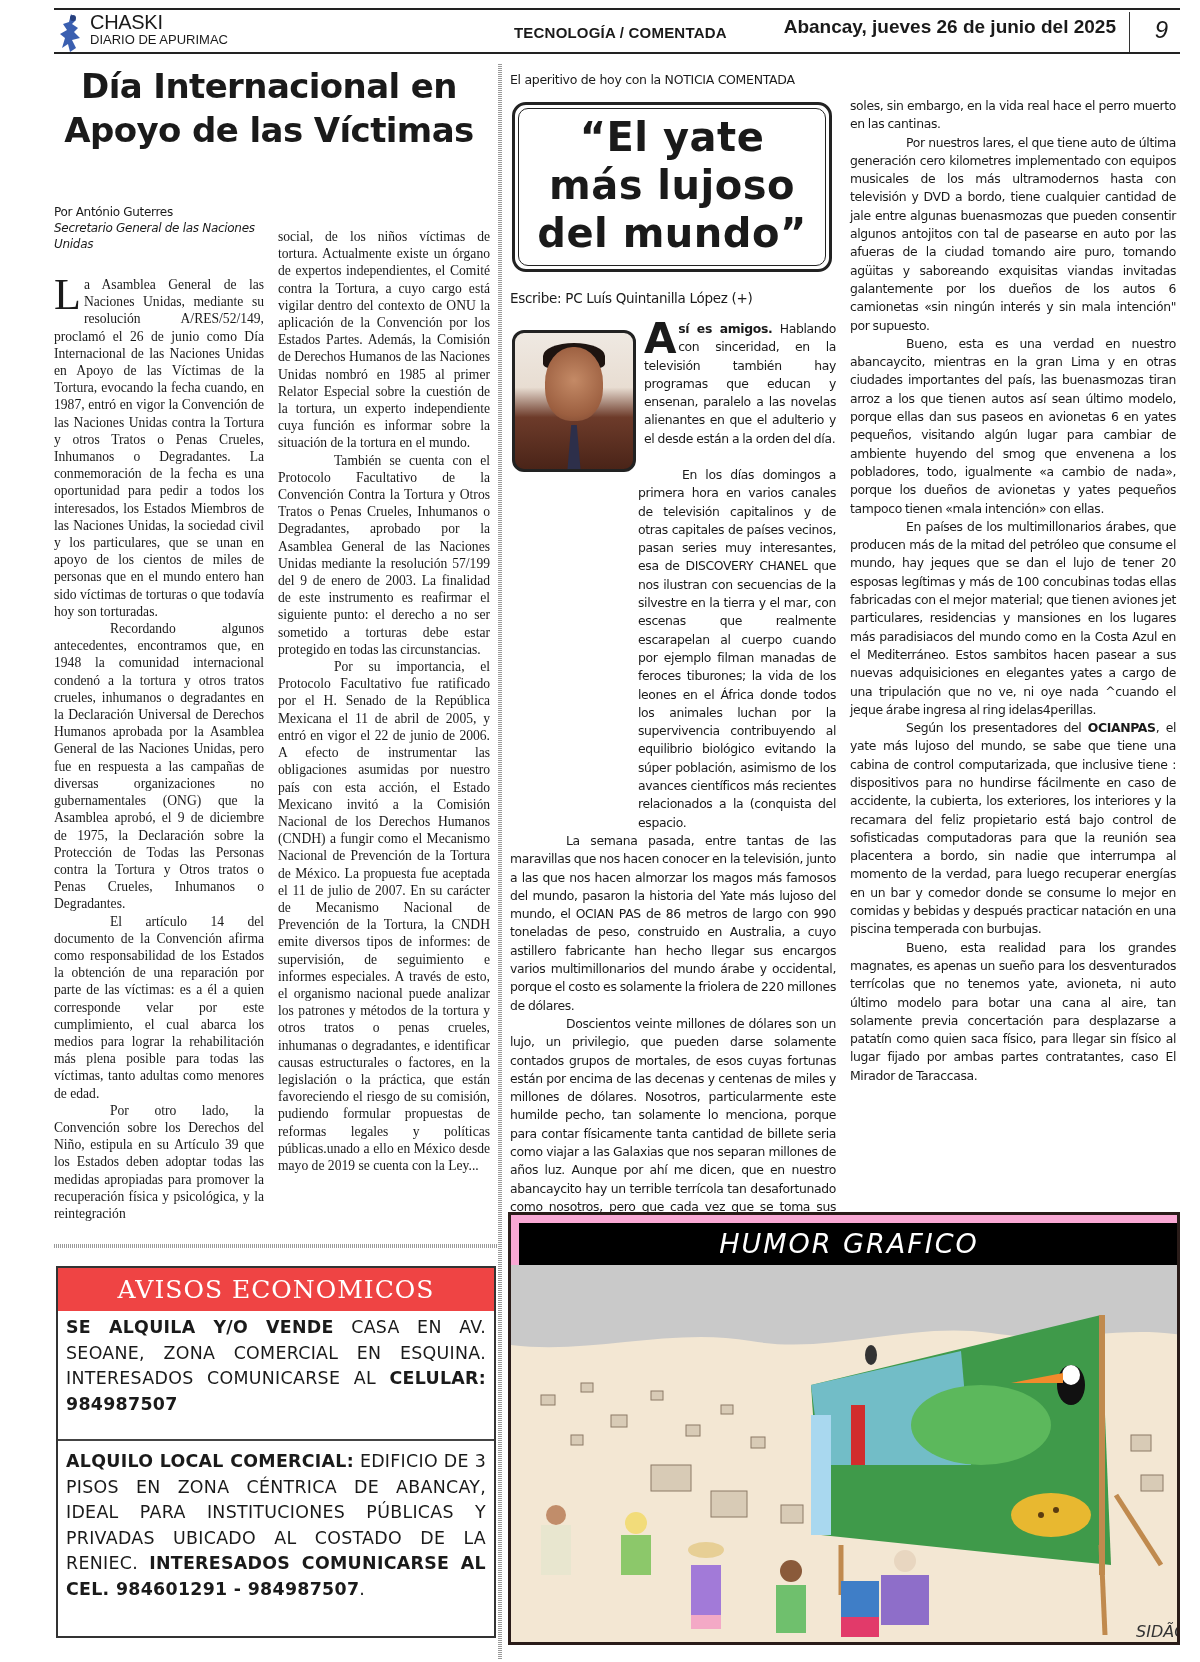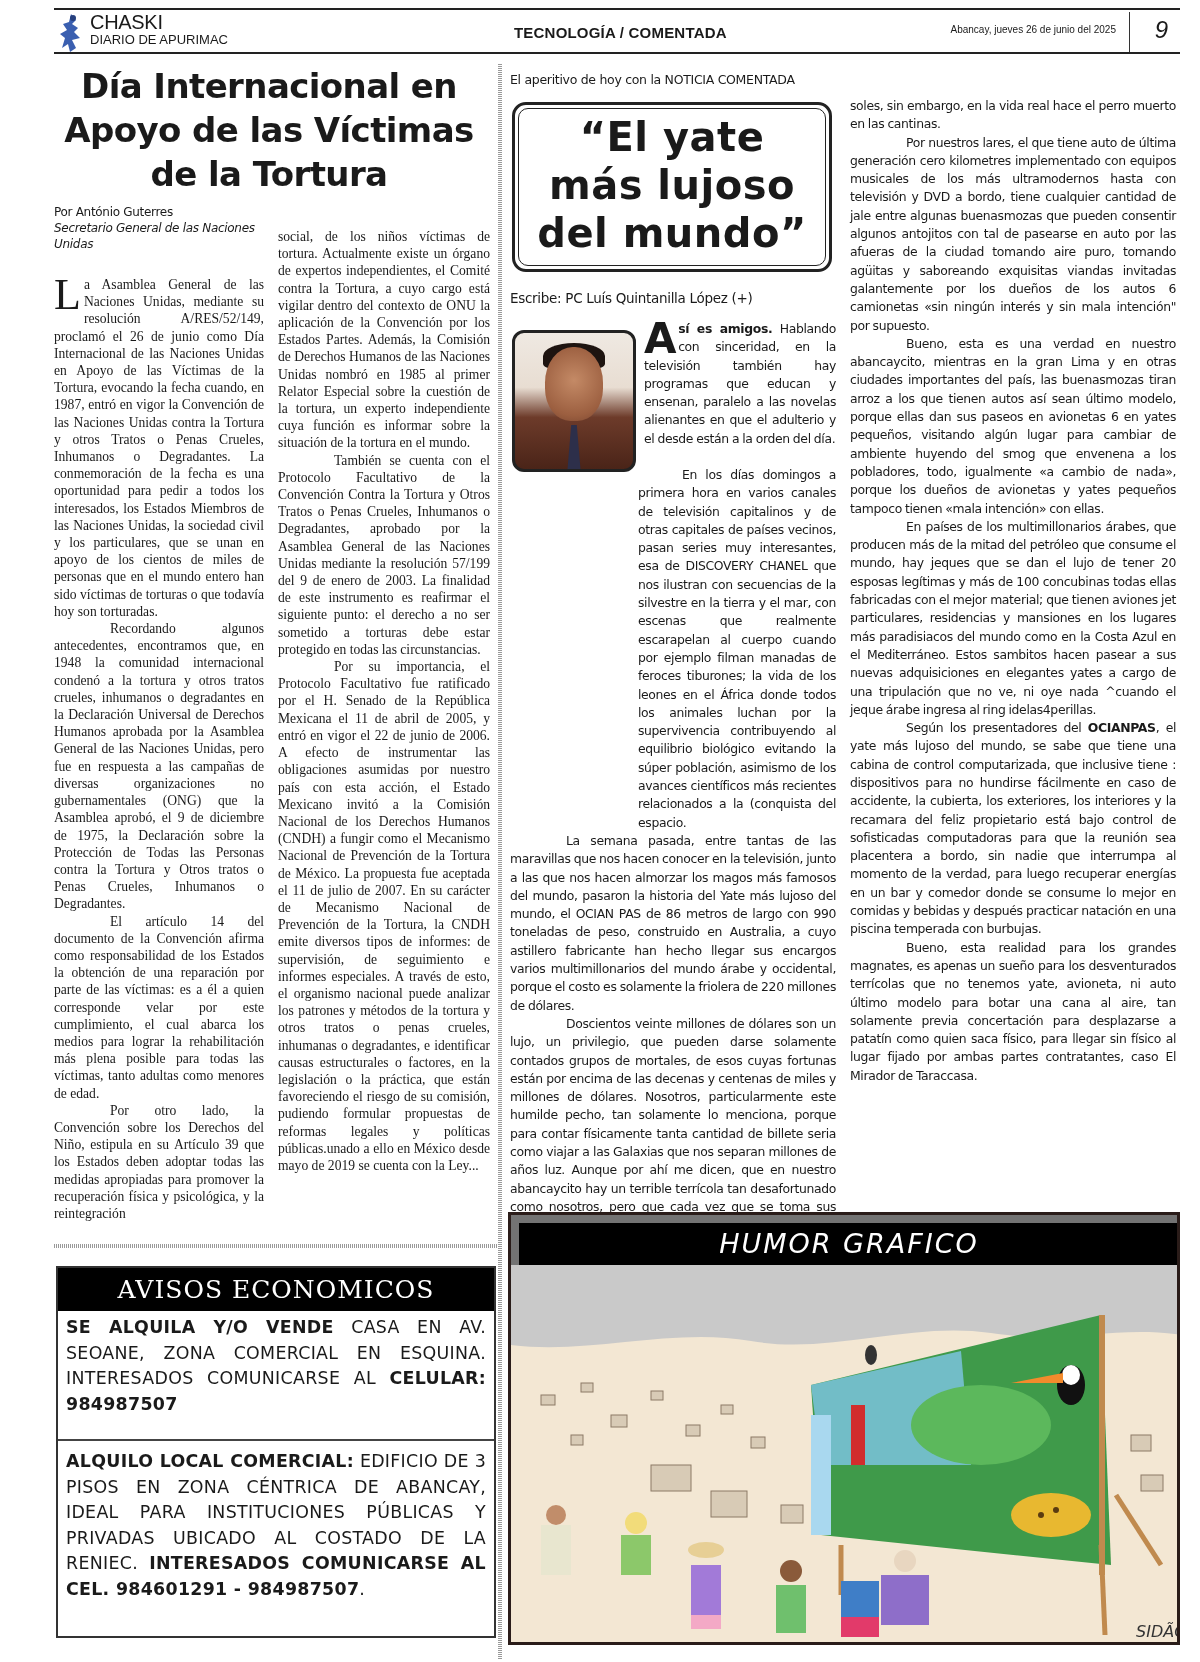--- a/index.html
+++ b/index.html
@@ -8,21 +8,21 @@
 
   
   .masthead { position: absolute; left: 54px; top: 8px; width: 1126px; height: 46px;
     border-top: 2px solid #222; border-bottom: 2px solid #222; }
   .logo { position: absolute; left: 4px; top: 2px; width: 26px; height: 42px; }
   .brand { position: absolute; left: 36px; top: 2px; font-family: "Liberation Sans", sans-serif; }
   .brand-name { font-size: 20px; font-weight: normal; line-height: 20px; letter-spacing: -0.3px; }
   .brand-sub { font-size: 13px; line-height: 16px; }
   .section { position: absolute; left: 460px; top: 14px; font-family: "Liberation Sans", sans-serif;
     font-weight: bold; font-size: 15px; letter-spacing: 0.2px; }
-  .dateline { position: absolute; right: 64px; top: 14px; font-family: "Liberation Sans", sans-serif; font-size: 10px; }
+  .dateline { position: absolute; right: 64px; top: 6px; font-family: "Liberation Sans", sans-serif; font-size: 19px; font-weight: bold; }
   .page-sep { position: absolute; right: 50px; top: 2px; width: 1px; height: 40px; background: #333; }
   .page-num { position: absolute; right: 12px; top: 6px; font-family: "Liberation Sans", sans-serif; font-size: 24px; font-style: italic; }
 
   
   .col-rule { position: absolute; width: 4px;
     background-image: repeating-linear-gradient(to bottom, #999 0, #999 1px, #fff 1px, #fff 2px); }
   .h-rule { position: absolute; height: 4px;
     background-image: repeating-linear-gradient(to right, #999 0, #999 1px, #fff 1px, #fff 2px); }
 
   
@@ -53,29 +53,29 @@
   .photo .tie { position: absolute; left: 52px; top: 92px; width: 14px; height: 50px; background: #2d2f4a; clip-path: polygon(30% 0,70% 0,100% 100%,0 100%); }
   .sans-col { position: absolute; font-family: "DejaVu Sans", sans-serif; font-size: 12.4px; line-height: 18.3px;
     text-align: justify; letter-spacing: -0.35px; word-spacing: -0.5px; }
   .sans-col p { text-indent: 56px; }
   .sans-col p.noindent { text-indent: 0; }
   .dropcap-A { float: left; font-family: "DejaVu Sans", sans-serif; font-weight: bold; font-size: 42px; line-height: 34px; margin: 2px 2px 0 0; }
   .b { font-weight: bold; }
 
   
   .ads { position: absolute; left: 56px; top: 1266px; width: 440px; height: 372px; border: 2px solid #333; }
-  .ads-header { height: 43px; background: #000000; color: #fff; text-align: center;
+  .ads-header { height: 43px; background: #ef4444; color: #fff; text-align: center;
     font-family: "DejaVu Serif", serif; font-size: 25px; line-height: 43px; letter-spacing: 1px; }
   .ad { font-family: "DejaVu Sans", sans-serif; font-size: 17.4px; line-height: 25.5px; padding: 4px 8px 0 8px;
     text-align: justify; letter-spacing: 0.3px; }
   .ad-1 { height: 130px; border-bottom: 2px solid #444; }
   .ad-2 { padding-top: 8px; }
 
   
-  .cartoon { position: absolute; left: 508px; top: 1212px; width: 672px; height: 433px; border: 3px solid #2a1c19; overflow: hidden; background: #737373; }
+  .cartoon { position: absolute; left: 508px; top: 1212px; width: 672px; height: 433px; border: 3px solid #2a1c19; overflow: hidden; background: #f9a8d4; }
   .cartoon-title-band { position: absolute; left: 8px; top: 8px; width: 660px; height: 42px; background: #000; color: #fff;
     text-align: center; font-family: "DejaVu Sans", sans-serif; font-size: 27px; line-height: 42px; font-style: italic; letter-spacing: 2px; }
   .cartoon svg { position: absolute; left: 0; top: 50px; }
 </style>
 </head>
 <body>
 
 <div class="masthead">
   <svg class="logo" viewBox="0 0 26 42">
     <path d="M13 2 L18 8 L14 12 L20 16 L16 20 L22 26 L14 28 L18 36 L12 40 L10 32 L4 36 L7 26 L2 22 L9 18 L5 12 L11 10 Z" fill="#3a5fb0"></path>
@@ -90,21 +90,20 @@
   <div class="page-sep"></div>
   <div class="page-num">9</div>
 </div>
 
 <div class="col-rule" style="left:498px; top:64px; height:1596px;"></div>
 <div class="h-rule" style="left:54px; top:1244px; width:444px;"></div>
 
 <h1 class="left-headline">
   <div>Día Internacional en</div>
   <div>Apoyo de las Víctimas</div>
-  <div>de la Tortura</div>
 </h1>
 
 <div class="serif-col" style="left:54px; top:204px; width:210px;">
   <div class="byline">
     <div>Por António Guterres</div>
     <div class="role">Secretario General de las Naciones Unidas</div>
   </div>
   <p class="noindent"><span class="dropcap-L">L</span><span>a Asamblea General de las Naciones Unidas, mediante su resolución A/RES/52/149, proclamó el 26 de junio como Día Internacional de las Naciones Unidas en Apoyo de las Víctimas de la Tortura, evocando la fecha cuando, en 1987, entró en vigor la Convención de las Naciones Unidas contra la Tortura y otros Tratos o Penas Crueles, Inhumanos o Degradantes. La conmemoración de la fecha es una oportunidad para pedir a todos los interesados, los Estados Miembros de las Naciones Unidas, la sociedad civil y los particulares, que se unan en apoyo de los cientos de miles de personas que en el mundo entero han sido víctimas de torturas o que todavía hoy son torturadas.</span></p>
   <p>Recordando algunos antecedentes, encontramos que, en 1948 la comunidad internacional condenó a la tortura y otros tratos crueles, inhumanos o degradantes en la Declaración Universal de Derechos Humanos aprobada por la Asamblea General de las Naciones Unidas, pero fue en respuesta a las campañas de diversas organizaciones no gubernamentales (ONG) que la Asamblea aprobó, el 9 de diciembre de 1975, la Declaración sobre la Protección de Todas las Personas contra la Tortura y Otros tratos o Penas Crueles, Inhumanos o Degradantes.</p>
   <p>El artículo 14 del documento de la Convención afirma como responsabilidad de los Estados la obtención de una reparación por parte de las víctimas: es a él a quien corresponde velar por este cumplimiento, el cual abarca los medios para lograr la rehabilitación más plena posible para todas las víctimas, tanto adultas como menores de edad.</p>

